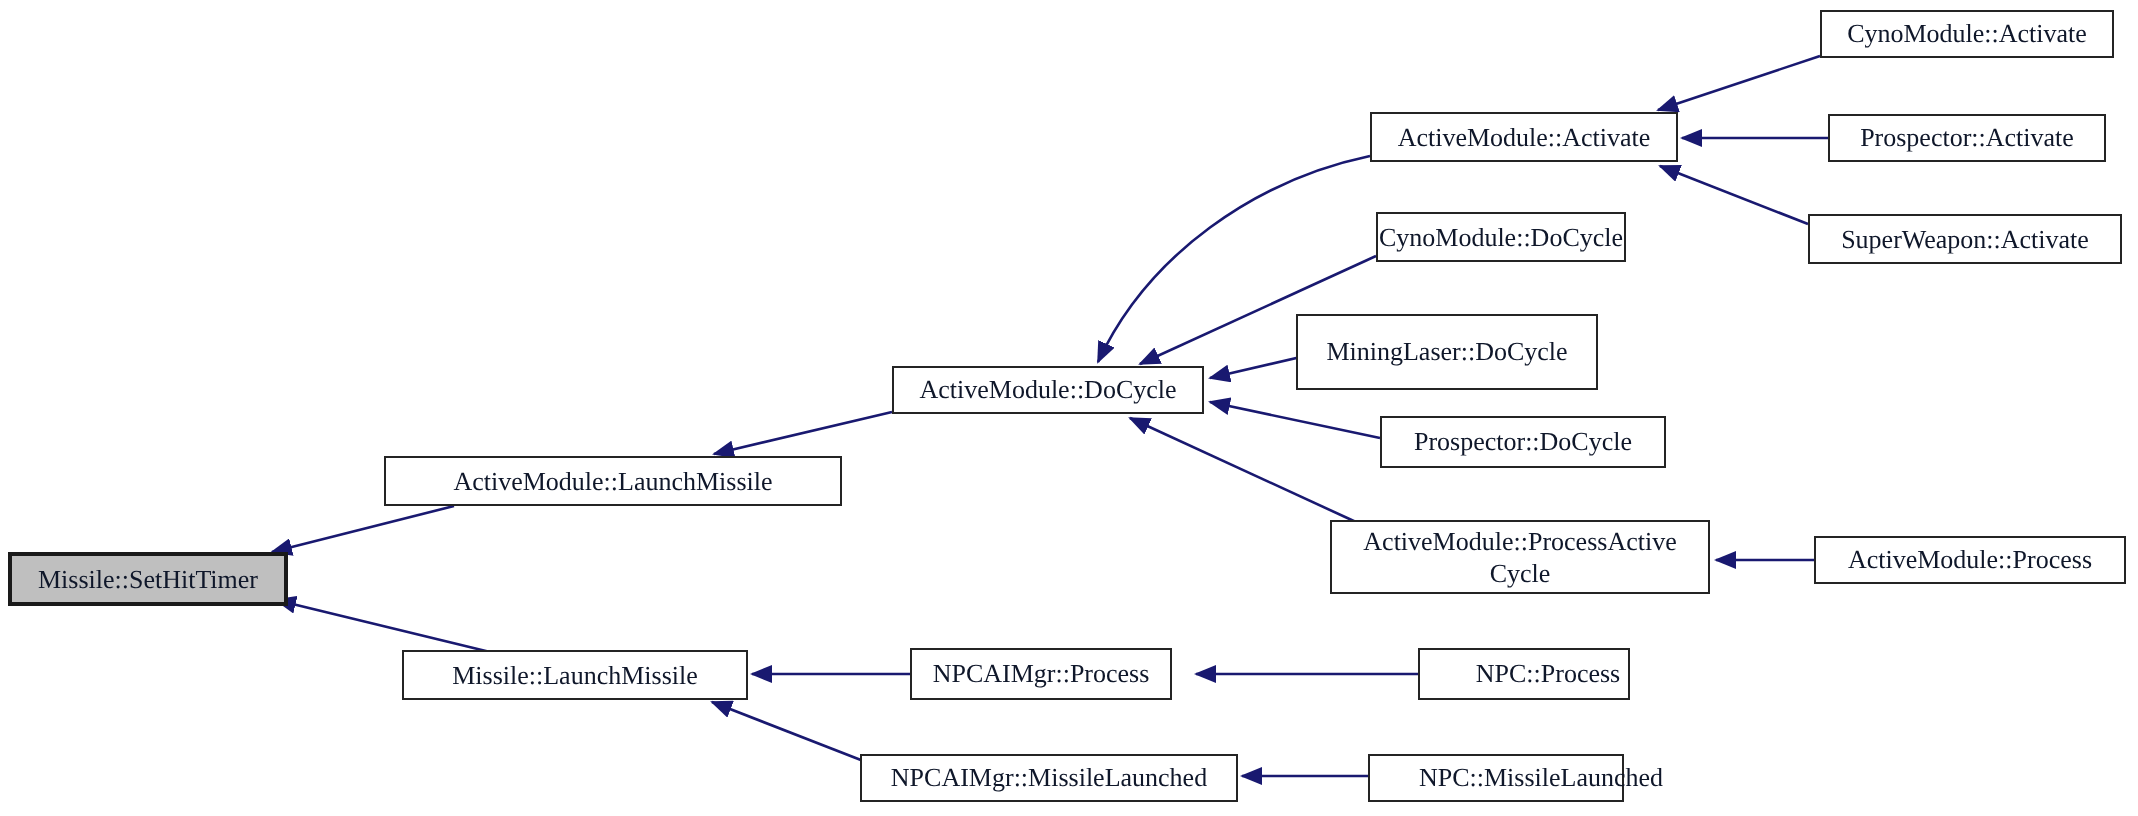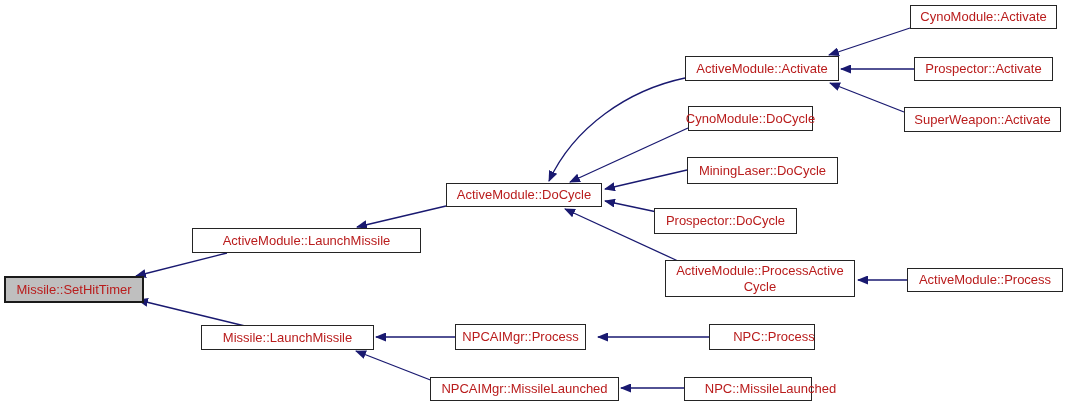--- a/index.html
+++ b/index.html
@@ -9,29 +9,30 @@
     background:#ffffff;
     overflow:hidden;
     font-family:"Liberation Sans", sans-serif;
   }
   #edge-layer { position:absolute; left:0; top:0; width:1069px; height:408px; }
   .node {
     position:absolute;
     box-sizing:border-box;
     background:#ffffff;
     border:1px solid #242424;
-    color:#b91c1c;
+    color:#0f172a;
     font-size:13px;
     line-height:16px;
     display:flex;
     align-items:center;
     justify-content:center;
     text-align:center;
     white-space:pre-line;
     cursor:pointer;
+    font-family:Liberation Serif, serif;
   }
   .node.highlight {
     background:#bfbfbf;
     border-width:2px;
     border-color:#1a1a1a;
     cursor:default;
   }
 </style>
 </head>
 <body>
@@ -65,22 +66,22 @@
   <div id="nodes">
       <div class="node highlight" style="left: 4px; top: 276px; width: 140px; height: 27px;">Missile::SetHitTimer</div>
       <div class="node" style="left: 192px; top: 228px; width: 229px; height: 25px;">ActiveModule::LaunchMissile</div>
       <div class="node" style="left: 201px; top: 325px; width: 173px; height: 25px;">Missile::LaunchMissile</div>
       <div class="node" style="left: 446px; top: 183px; width: 156px; height: 24px;">ActiveModule::DoCycle</div>
       <div class="node" style="left: 685px; top: 56px; width: 154px; height: 25px;">ActiveModule::Activate</div>
       <div class="node" style="left: 910px; top: 5px; width: 147px; height: 24px;">CynoModule::Activate</div>
       <div class="node" style="left: 914px; top: 57px; width: 139px; height: 24px;">Prospector::Activate</div>
       <div class="node" style="left: 904px; top: 107px; width: 157px; height: 25px;">SuperWeapon::Activate</div>
       <div class="node" style="left: 688px; top: 106px; width: 125px; height: 25px;">CynoModule::DoCycle</div>
-      <div class="node" style="left: 687px; top: 157px; width: 151px; height: 27px;">MiningLaser::DoCycle</div>
-      <div class="node" style="left: 654px; top: 208px; width: 143px; height: 26px;">Prospector::DoCycle</div>
+      <div class="node" style="left: 648px; top: 157px; width: 151px; height: 38px;">MiningLaser::DoCycle</div>
+      <div class="node" style="left: 690px; top: 208px; width: 143px; height: 26px;">Prospector::DoCycle</div>
       <div class="node" style="left: 665px; top: 260px; width: 190px; height: 37px;">ActiveModule::ProcessActive
 Cycle</div>
       <div class="node" style="left: 907px; top: 268px; width: 156px; height: 24px;">ActiveModule::Process</div>
       <div class="node" style="left: 455px; top: 324px; width: 131px; height: 26px;">NPCAIMgr::Process</div>
       <div class="node" style="left: 709px; top: 324px; width: 106px; height: 26px; padding-left: 24px;">NPC::Process</div>
       <div class="node" style="left: 430px; top: 377px; width: 189px; height: 24px;">NPCAIMgr::MissileLaunched</div>
       <div class="node" style="left: 684px; top: 377px; width: 128px; height: 24px; padding-left: 45px;">NPC::MissileLaunched</div>
     </div>
 </div>
 

